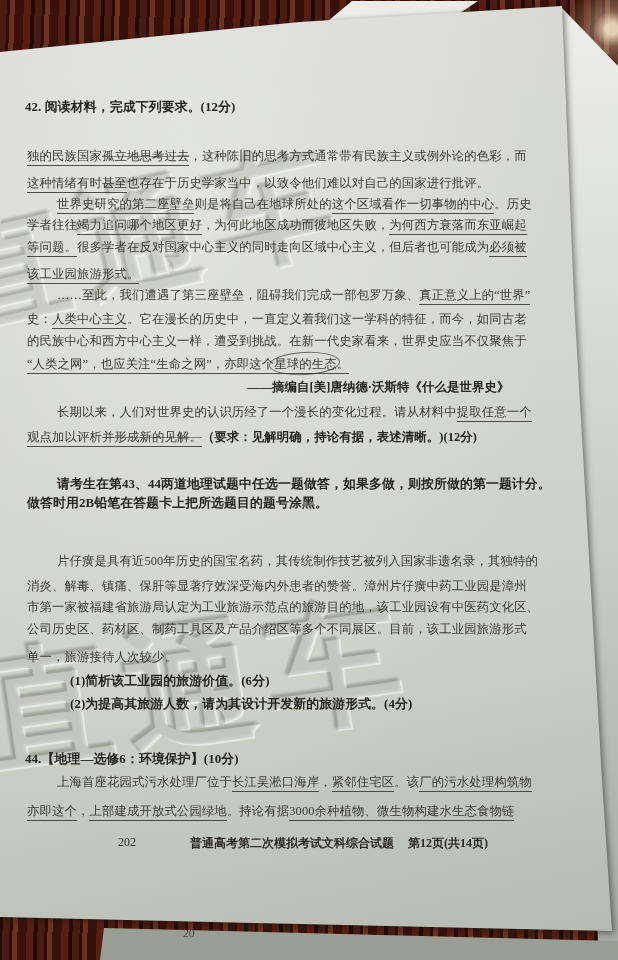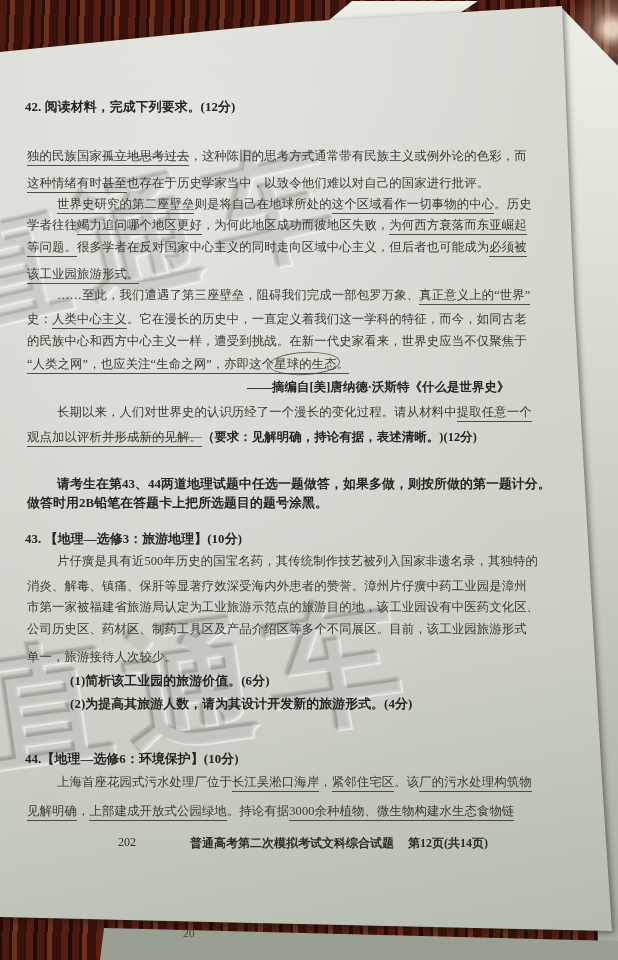--- a/index.html
+++ b/index.html
@@ -94,29 +94,28 @@
     <div class="ln" style="left:27px;top:267px"><span class="u">该工业园旅游形式。</span></div>
     <div class="ln" style="left:57px;top:288px"><span>……至此，我们遭遇了第三座壁垒，阻碍我们完成一部包罗万象、</span><span class="u">真正意义上的“世界”</span></div>
     <div class="ln" style="left:27px;top:312px"><span>史：</span><span class="u">人类中心主义</span><span>。它在漫长的历史中，一直定义着我们这一学科的特征，而今，如同古老</span></div>
     <div class="ln" style="left:27px;top:334px"><span>的民族中心和西方中心主义一样，遭受到挑战。在新一代史家看来，世界史应当不仅聚焦于</span></div>
     <div class="ln" style="left:27px;top:357px"><span class="u">“人类之网”，也应关注“生命之网”，亦即这个</span><span class="u c">星球的生态</span><span class="u">。</span></div>
     <div class="ln cite" style="left:247px;top:380px"><span>——摘编自[美]唐纳德·沃斯特《什么是世界史》</span></div>
     <div class="ln" style="left:57px;top:405px"><span>长期以来，人们对世界史的认识历经了一个漫长的变化过程。请从材料中</span><span class="u">提取任意一个</span></div>
     <div class="ln" style="left:27px;top:430px"><span class="u">观点加以评析</span><span class="u s">并形成新的见解。</span><span class="b">（要求：见解明确，持论有据，表述清晰。)(12分)</span></div>
     <div class="ln head" style="left:57px;top:477px"><span>请考生在第43、44两道地理试题中任选一题做答，如果多做，则按所做的第一题计分。</span></div>
     <div class="ln head" style="left:27px;top:496px"><span>做答时用2B铅笔在答题卡上把所选题目的题号涂黑。</span></div>
-    <div class="ln head" style="left:25px;top:532px"><span>43. 【地理—选修3：旅游地理】(10分)</span></div>
     <div class="ln" style="left:57px;top:554px"><span>片仔癀是具有近500年历史的国宝名药，其传统制作技艺被列入国家非遗名录，其独特的</span></div>
     <div class="ln" style="left:27px;top:579px"><span>消炎、解毒、镇痛、保肝等显著疗效深受海内外患者的赞誉。漳州片仔癀中药工业园是漳州</span></div>
     <div class="ln" style="left:27px;top:600px"><span>市第一家被福建省旅游局认定为工业旅游示范点的旅游目的地，该工业园设有中医药文化区、</span></div>
     <div class="ln" style="left:27px;top:622px"><span>公司历史区、药材区、制药工具区及产品介绍区等多个不同展区。目前，该工业园旅游形式</span></div>
     <div class="ln" style="left:27px;top:650px"><span>单一，旅游接待人次较少。</span></div>
     <div class="ln head" style="left:70px;top:674px"><span>(1)简析该工业园的旅游价值。(6分)</span></div>
     <div class="ln head" style="left:70px;top:697px"><span>(2)为提高其旅游人数，请为其设计开发新的旅游形式。(4分)</span></div>
     <div class="ln head" style="left:25px;top:752px"><span>44.【地理—选修6：环境保护】(10分)</span></div>
     <div class="ln" style="left:57px;top:775px"><span>上海首座花园式污水处理厂位于</span><span class="u">长江吴淞口海岸</span><span>，</span><span class="u">紧邻住宅区</span><span>。该</span><span class="u">厂的污水处理构筑物</span></div>
-    <div class="ln" style="left:27px;top:804px"><span class="u">见解明确</span><span>，</span><span class="u">上部建成开放式公园绿地</span><span>。持论有据</span><span class="u">3000余种植物、微生物构建水生态食物链</span></div>
+    <div class="ln" style="left:27px;top:804px"><span class="u">亦即这个</span><span>，</span><span class="u">上部建成开放式公园绿地</span><span>。持论有据</span><span class="u">3000余种植物、微生物构建水生态食物链</span></div>
 
     <span class="footer-text" style="left:118px;top:835px">202</span>
     <span class="footer-text footer-bold" style="left:190px;top:835px">普通高考第二次模拟考试文科综合试题</span>
     <span class="footer-text footer-bold" style="left:408px;top:835px">第12页(共14页)</span>
   </div>
 </div>
 
 </body></html>

